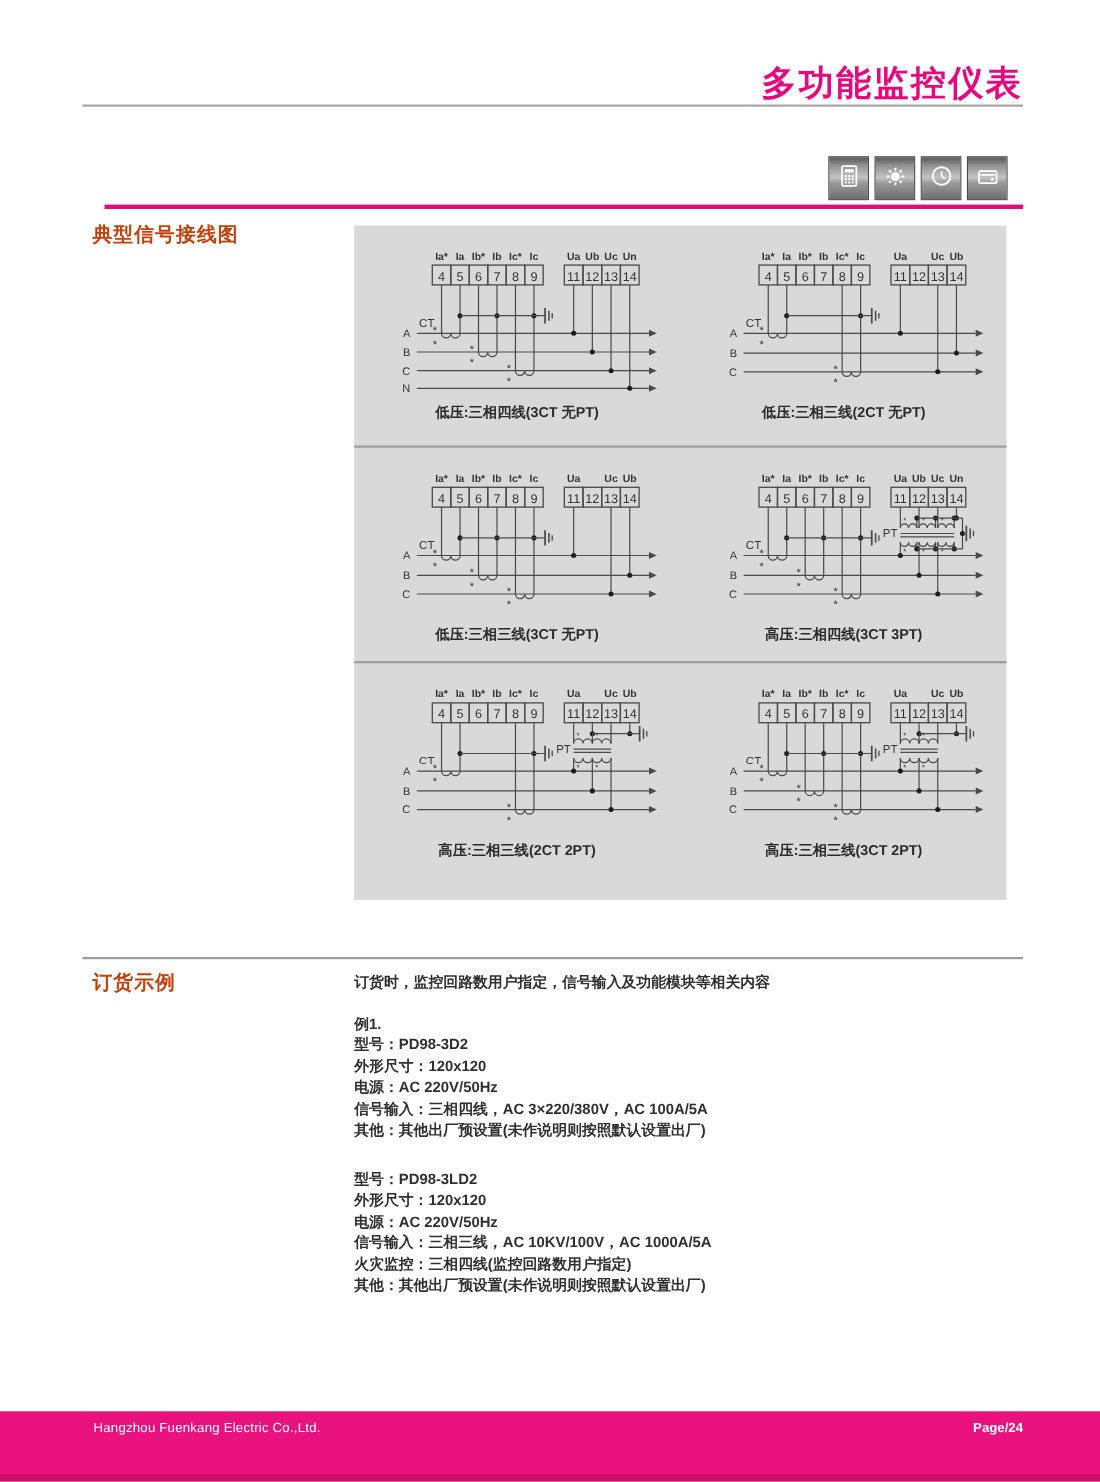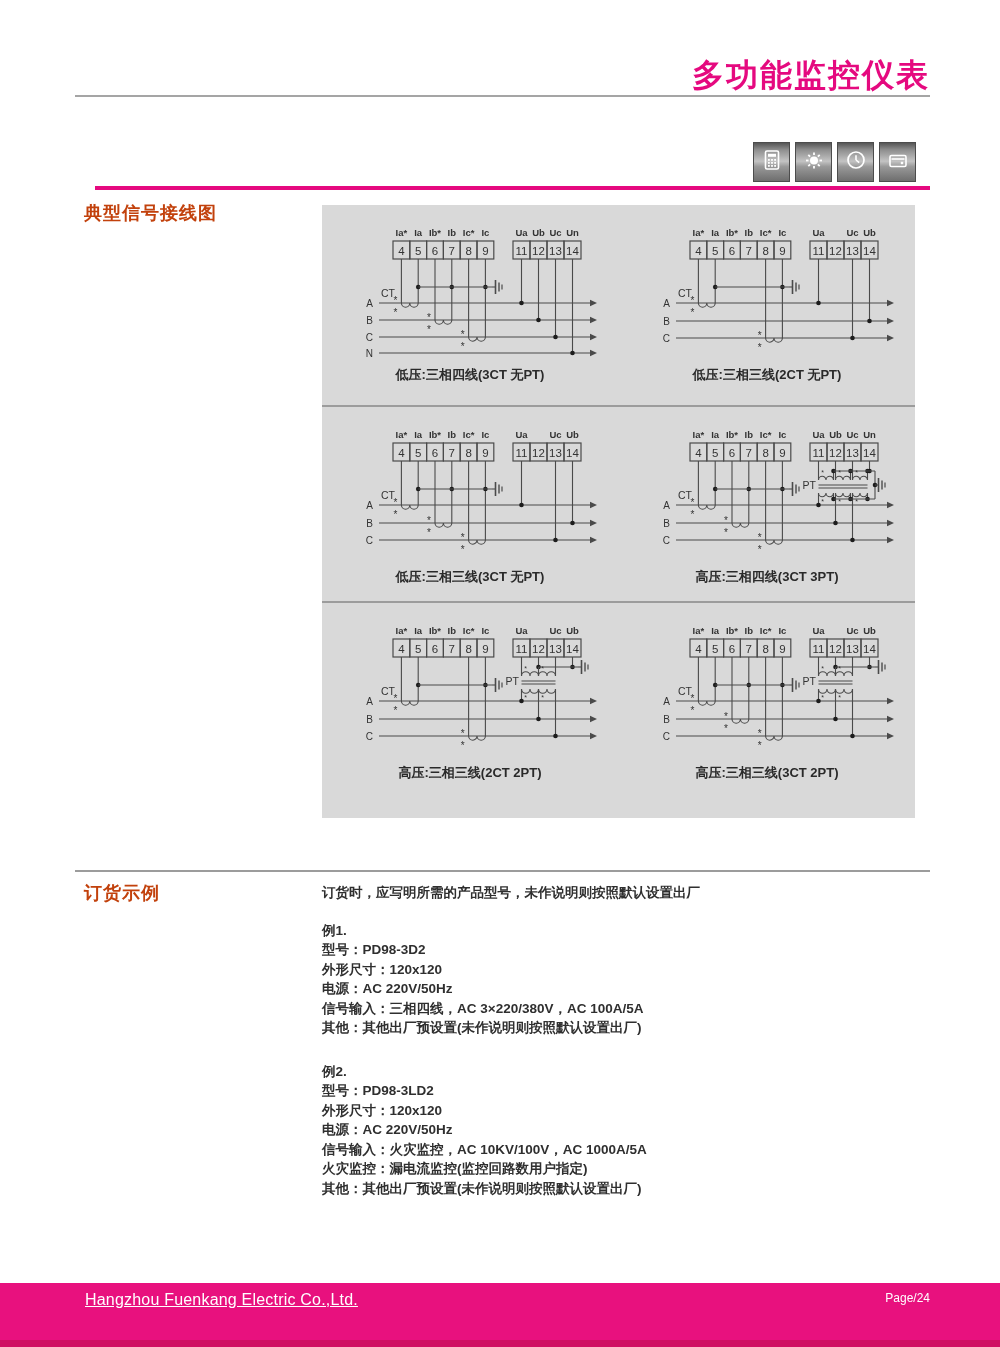--- a/index.html
+++ b/index.html
@@ -40,24 +40,24 @@
   }
   .order-intro{margin:0 0 18px 0;}
   .order-example{margin:0 0 24px 0;}
   .footer-bar{
     position:absolute;left:0;top:1283px;width:1000px;height:57px;background:#e8117e;
   }
   .footer-strip{
     position:absolute;left:0;top:1340px;width:1000px;height:7px;background:#cf0f63;
   }
   .footer-company{
-    position:absolute;left:85px;top:1291px;color:#ffffff;font-size:16px;letter-spacing:.2px;text-decoration:underline;
+    position:absolute;left:85px;top:1291px;color:#ffffff;font-size:12px;letter-spacing:.2px;
   }
   .footer-page{
-    position:absolute;right:70px;top:1291px;color:#ffffff;font-size:12px;
+    position:absolute;right:70px;top:1291px;color:#ffffff;font-size:12px;font-weight:bold;
   }
   svg.diagram{display:block;}
 </style>
 </head>
 <body>
 
 <div class="page-title">多功能监控仪表</div>
 <div class="rule-gray"></div>
 
 <div class="toolbar">
@@ -648,36 +648,35 @@
           <text x="148" y="174" font-size="13" text-anchor="middle" fill="#2a2a2a" font-weight="bold" font-family="&quot;Liberation Sans&quot;,sans-serif">高压:三相三线(3CT 2PT)</text>
         </svg>
       </div>
   </div>
 </div>
 
 <div class="rule-order"></div>
 <div class="section-heading h-order">订货示例</div>
 
 <div class="order-block">
-  <p class="order-intro">订货时，应写明所需的产品型号，未作说明则按照默认设置出厂</p>
+  <p class="order-intro">订货时，监控回路数用户指定，信号输入及功能模块等相关内容</p>
   <div class="order-example">
       <div>例1.</div>
       <div>型号：PD98-3D2</div>
       <div>外形尺寸：120x120</div>
       <div>电源：AC 220V/50Hz</div>
       <div>信号输入：三相四线，AC 3×220/380V，AC 100A/5A</div>
       <div>其他：其他出厂预设置(未作说明则按照默认设置出厂)</div>
     </div>
   <div class="order-example">
-      <div>例2.</div>
       <div>型号：PD98-3LD2</div>
       <div>外形尺寸：120x120</div>
       <div>电源：AC 220V/50Hz</div>
-      <div>信号输入：火灾监控，AC 10KV/100V，AC 1000A/5A</div>
-      <div>火灾监控：漏电流监控(监控回路数用户指定)</div>
+      <div>信号输入：三相三线，AC 10KV/100V，AC 1000A/5A</div>
+      <div>火灾监控：三相四线(监控回路数用户指定)</div>
       <div>其他：其他出厂预设置(未作说明则按照默认设置出厂)</div>
     </div>
 </div>
 
 <div class="footer-bar"></div>
 <div class="footer-strip"></div>
 <div class="footer-company">Hangzhou Fuenkang Electric Co.,Ltd.</div>
 <div class="footer-page">Page/24</div>
 
 </body></html>

